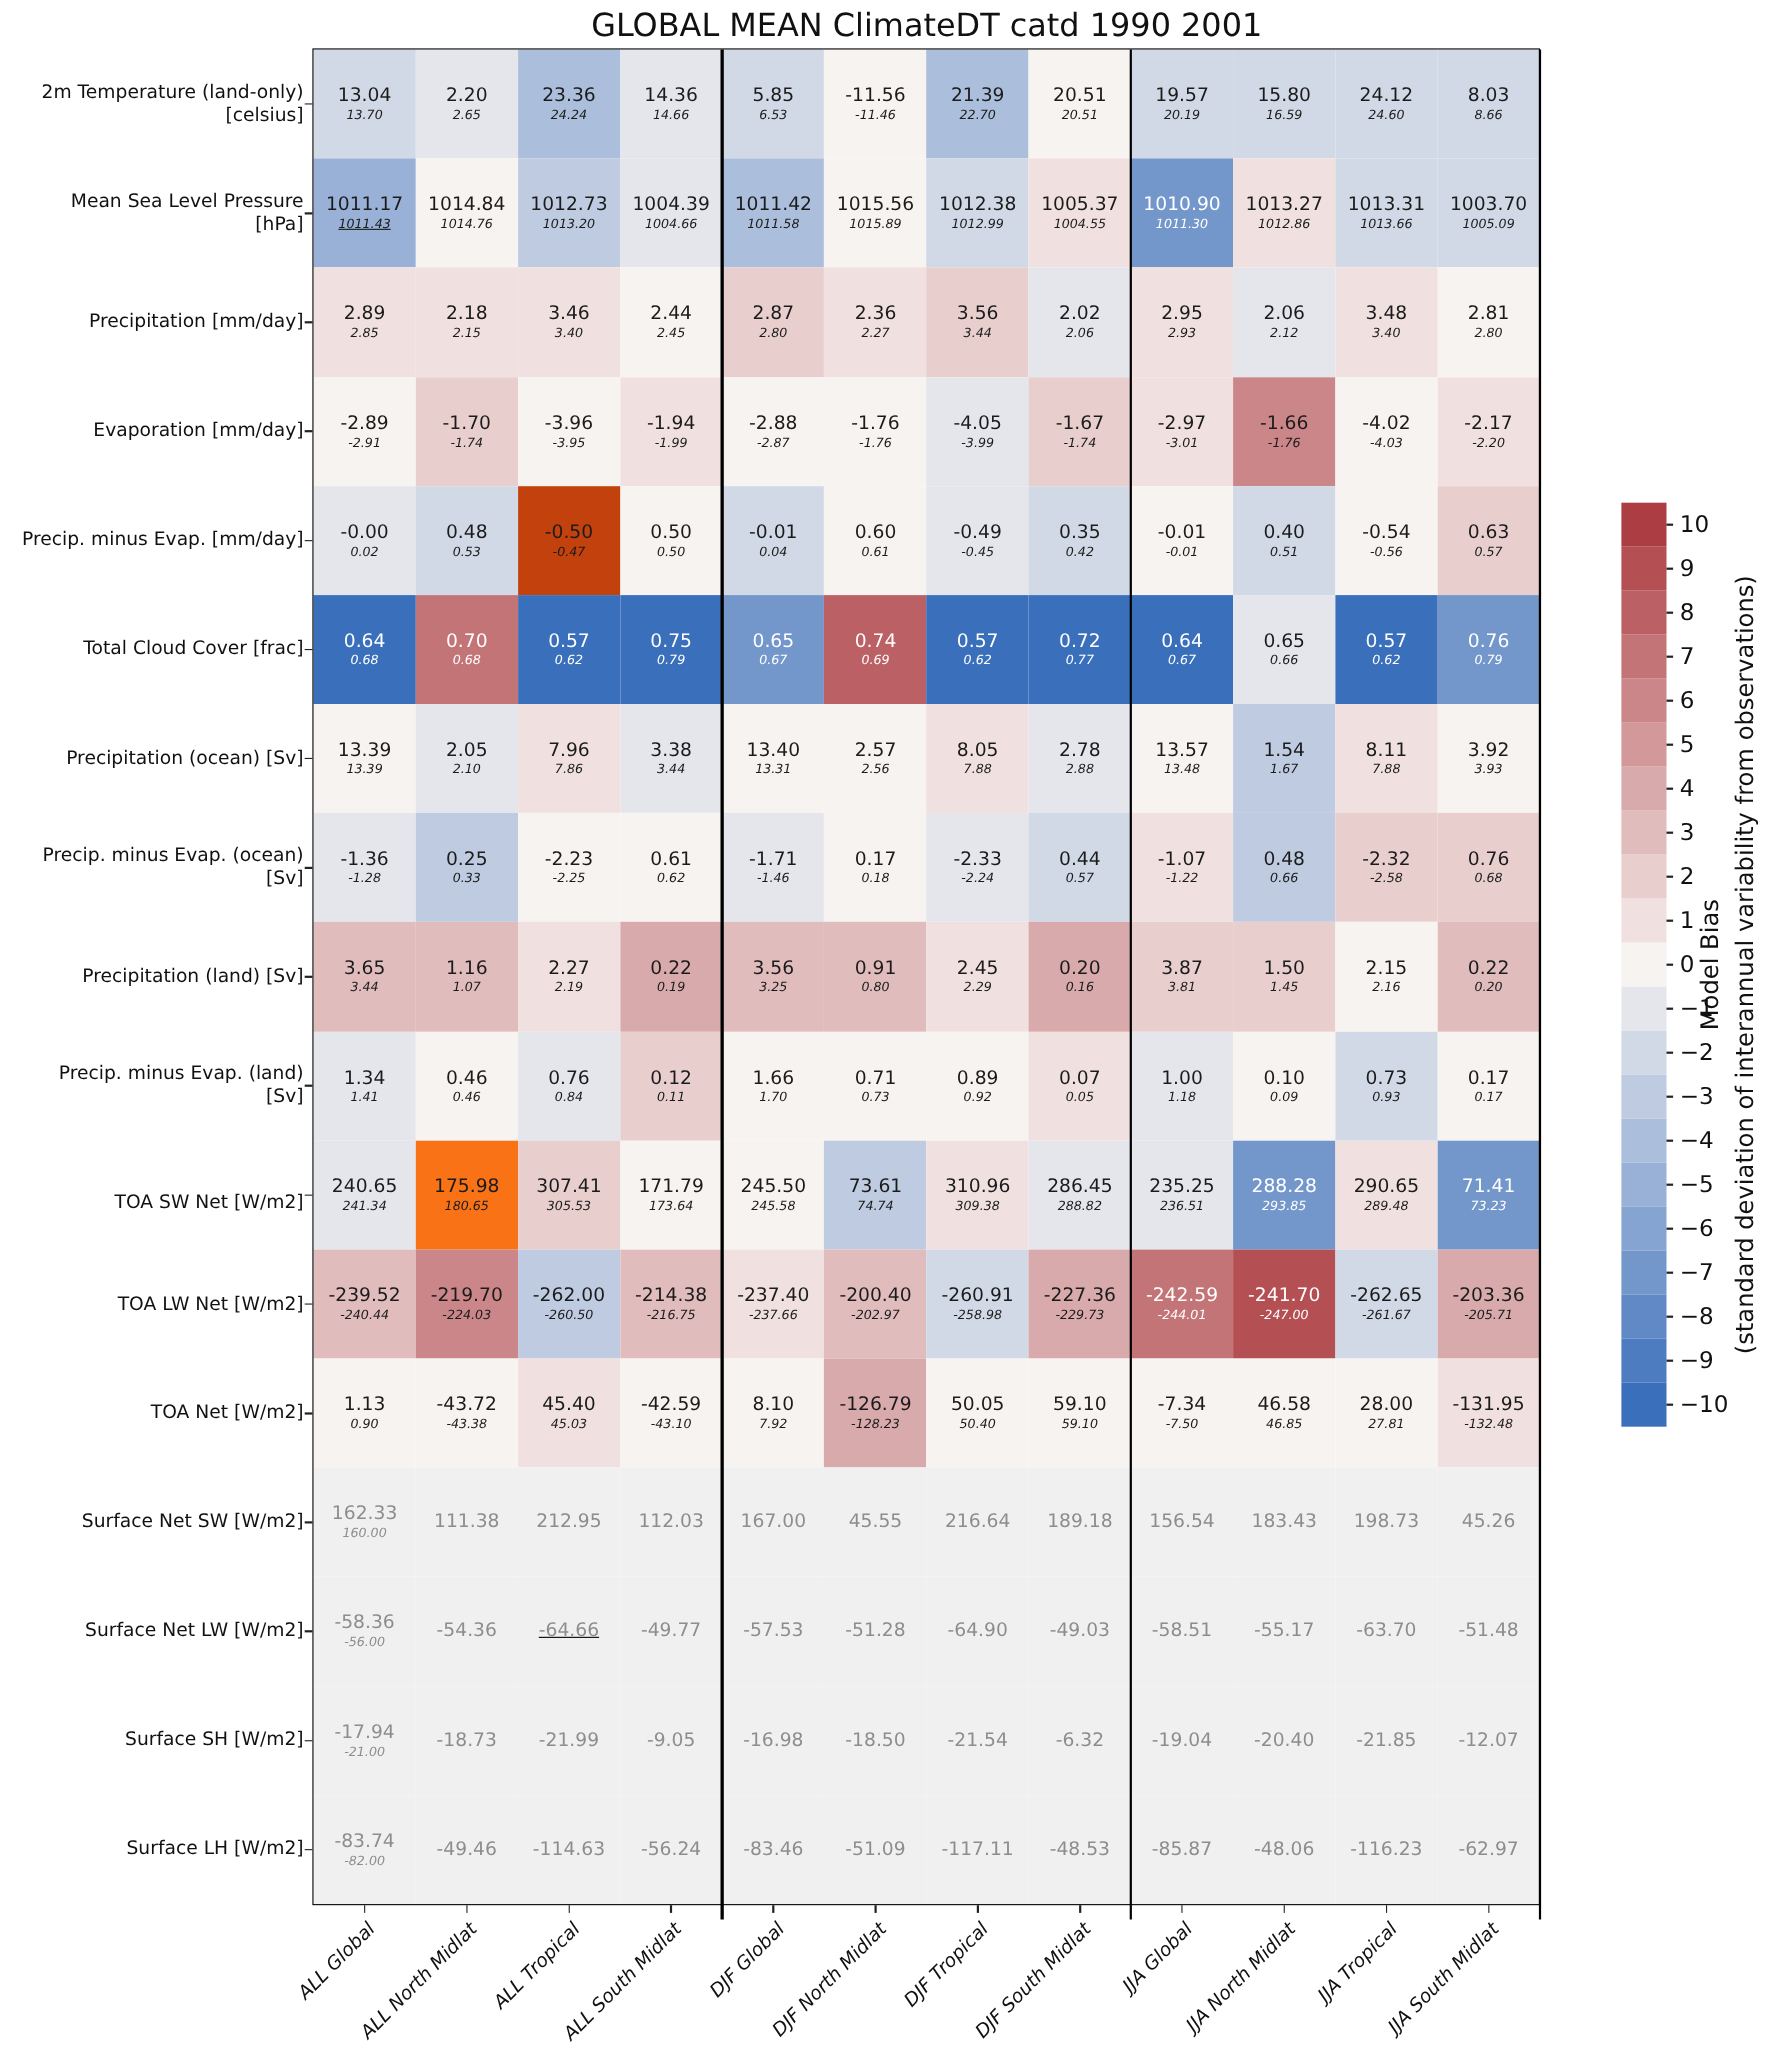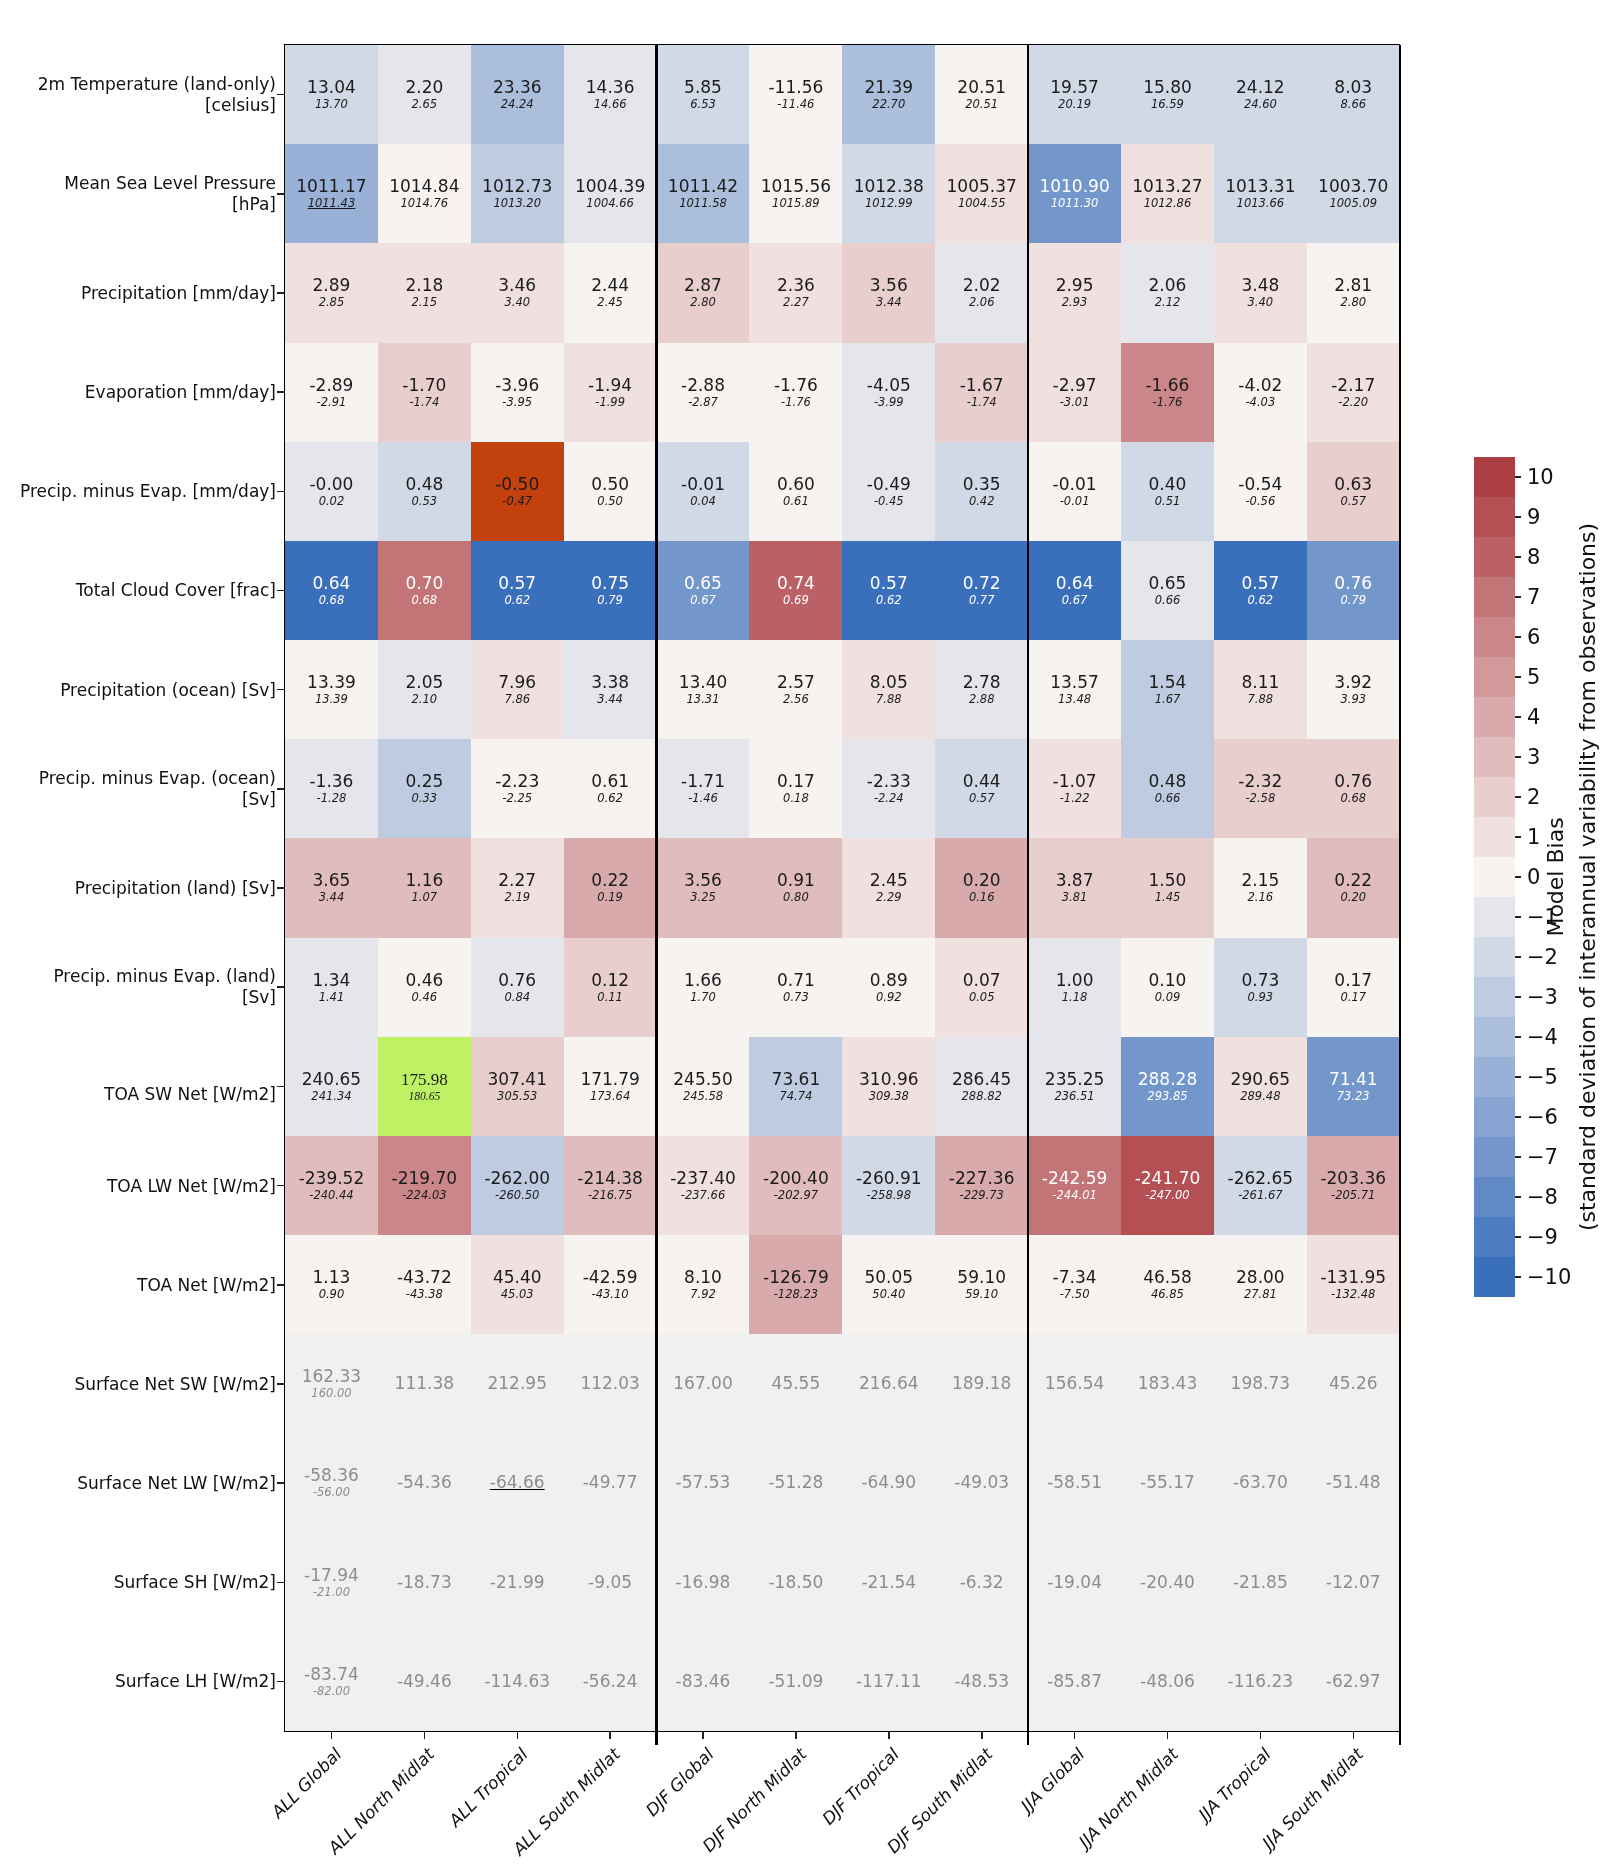--- a/index.html
+++ b/index.html
@@ -20,20 +20,21 @@
   #colorbar{position:absolute;left:1474px;top:457px;text-align:center;}
   .cbar-seg{width:41px;height:40px;}
   .cbar-tickmark{position:absolute;left:41px;width:6px;height:1.5px;background:#222;}
   .cbar-ticklabel{position:absolute;left:53px;transform:translateY(-50%);font-size:21px;color:#111;white-space:nowrap;}
   .cbar-label{position:absolute;left:1572px;top:877px;transform:translate(-50%,-50%) rotate(-90deg);text-align:center;font-size:22px;line-height:32px;color:#111;white-space:nowrap;}
 </style>
 </head>
 <body>
 
 <div class="figure">
+  <div class="title">GLOBAL MEAN ClimateDT catd 1990 2001</div>
 
   <div id="row-labels">
       <div class="ylabel" style="top: 94.59px;">
         <div>2m Temperature (land-only)</div>
         <div>[celsius]</div>
       </div>
       <div class="ylabel" style="top: 193.77px;">
         <div>Mean Sea Level Pressure</div>
         <div>[hPa]</div>
       </div>
@@ -583,21 +584,21 @@
         <div class="cell-sub" style="color: rgb(27, 27, 27);">0.93</div>
       </div>
       <div class="cell" style="background: rgb(247, 243, 241);">
         <div class="cell-main" style="color: rgb(27, 27, 27);">0.17</div>
         <div class="cell-sub" style="color: rgb(27, 27, 27);">0.17</div>
       </div>
       <div class="cell" style="background: rgb(228, 230, 236);">
         <div class="cell-main" style="color: rgb(27, 27, 27);">240.65</div>
         <div class="cell-sub" style="color: rgb(27, 27, 27);">241.34</div>
       </div>
-      <div class="cell" style="background: #bef264; font-family: Liberation Serif, serif;">
+      <div class="cell" style="background: #f97316;">
         <div class="cell-main" style="color: rgb(27, 27, 27);">175.98</div>
         <div class="cell-sub" style="color: rgb(27, 27, 27);">180.65</div>
       </div>
       <div class="cell" style="background: rgb(232, 207, 206);">
         <div class="cell-main" style="color: rgb(27, 27, 27);">307.41</div>
         <div class="cell-sub" style="color: rgb(27, 27, 27);">305.53</div>
       </div>
       <div class="cell" style="background: rgb(247, 243, 241);">
         <div class="cell-main" style="color: rgb(27, 27, 27);">171.79</div>
         <div class="cell-sub" style="color: rgb(27, 27, 27);">173.64</div>

